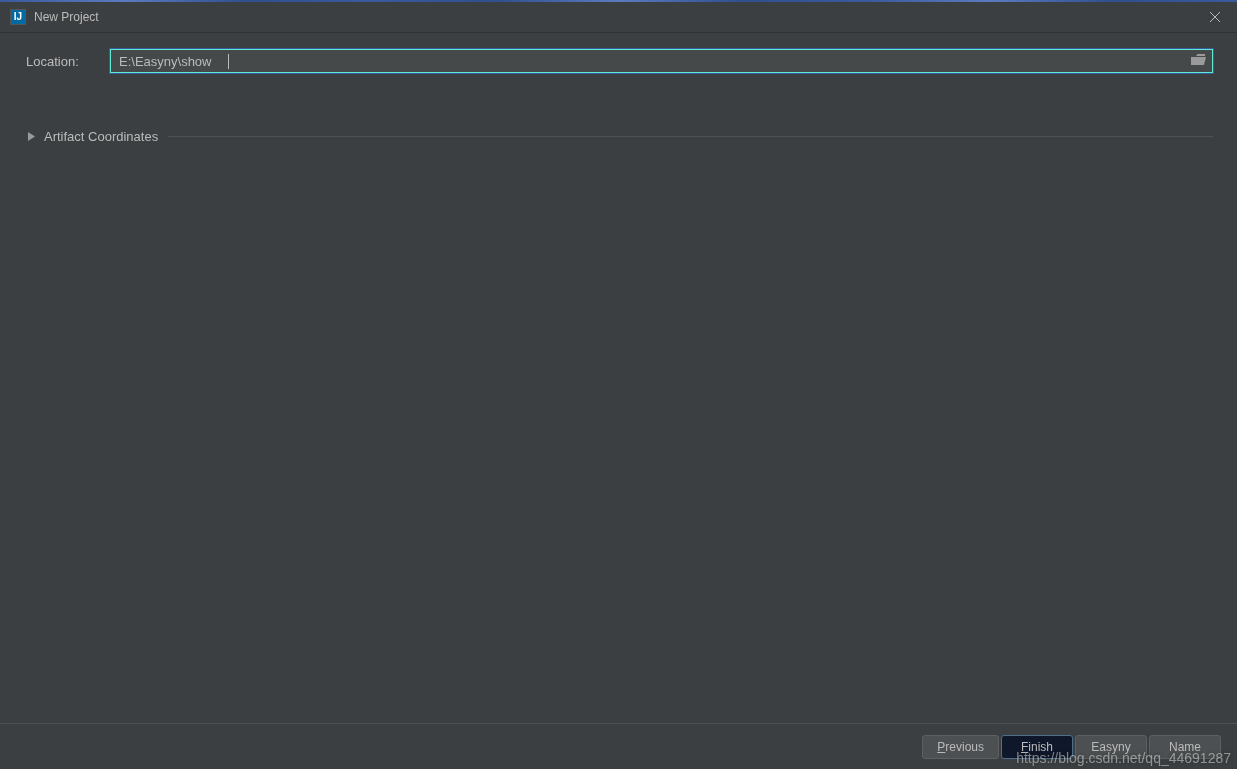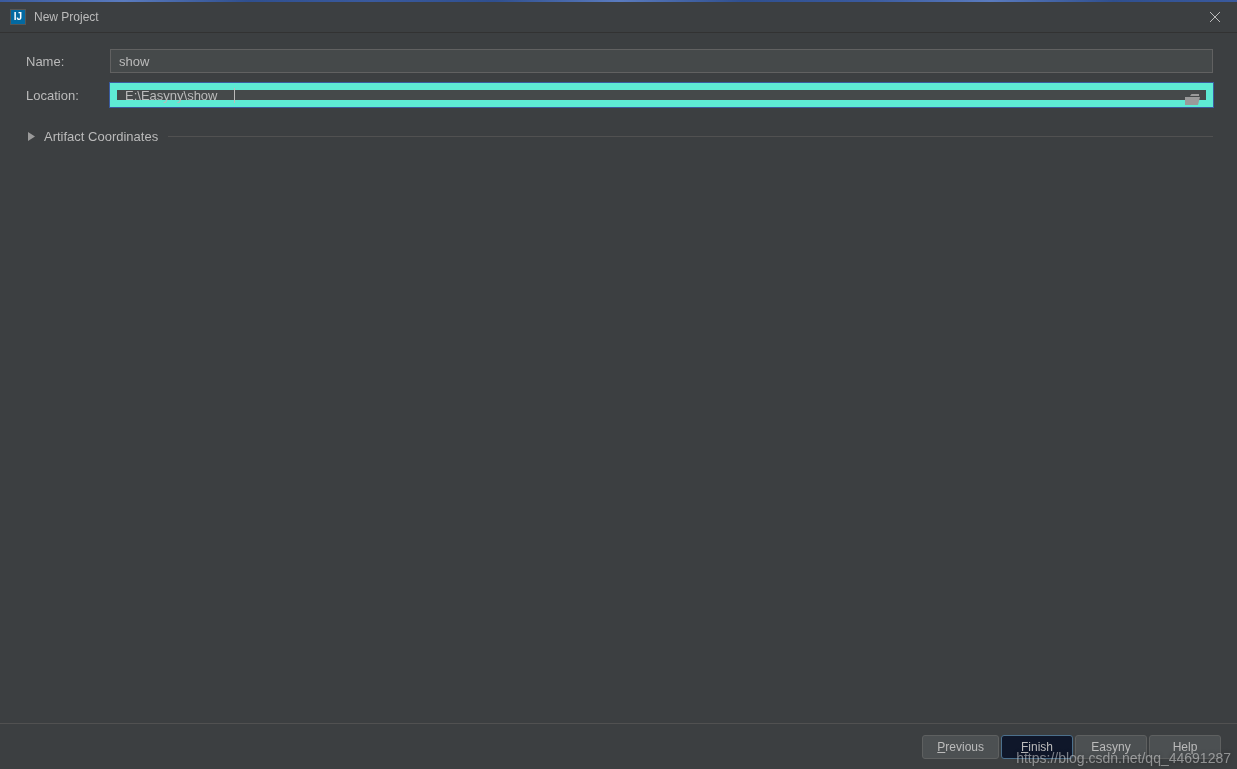--- a/index.html
+++ b/index.html
@@ -45,21 +45,21 @@
   .label{
     width:84px;color:#bbbbbb;font-size:13px;
   }
   .field{
     flex:1;height:24px;box-sizing:border-box;
     background:#45494a;border:1px solid #616161;
     color:#bbbbbb;font-size:13px;padding:0 8px;
     display:flex;align-items:center;position:relative;
   }
   .field.focused{
-    border:7px solid #5eead4;
+    border:1px solid #5eead4;
     box-shadow:0 0 0 1px #3a5a9e;
     gap:16px;
   }
   .field-text{white-space:pre;}
   .caret{
     width:1px;height:15px;background:#bbbbbb;display:inline-block;vertical-align:middle;
   }
   .browse-icn{
     position:absolute;right:6px;top:4px;width:16px;height:14px;
     display:flex;align-items:center;justify-content:center;
@@ -120,26 +120,20 @@
           <line x1="0" y1="0" x2="10" y2="10" stroke="#bbbbbb" stroke-width="1"></line>
           <line x1="10" y1="0" x2="0" y2="10" stroke="#bbbbbb" stroke-width="1"></line>
         </svg>
     </span>
   </div>
 </div>
 <div class="title-sep"></div>
 
 <div class="form">
   <div class="row">
-    <div class="label">Name:</div>
-    <div class="field">
-      <span class="field-text">show</span>
-    </div>
-  </div>
-  <div class="row">
     <div class="label">Location:</div>
     <div class="field focused">
       <span class="field-text">E:\Easyny\show</span>
         <span class="caret"></span>
       <div class="browse-icn">
         <span>
           <svg viewBox="0 0 15 12">
               <path d="M0 2 L5 2 L6.5 0 L14 0 L14 2 L0 2 Z M0 3 L15 3 L13 11 L0 11 Z" fill="#9a9a9a"></path>
             </svg>
         </span>
@@ -162,17 +156,17 @@
   <div class="btn">
       <span><span class="ul">P</span>revious</span>
     </div>
   <div class="btn primary">
       <span><span class="ul">F</span>inish</span>
     </div>
   <div class="btn">
       <span>Easyny</span>
     </div>
   <div class="btn">
-      <span>Help</span>
+      <span>Name</span>
     </div>
 </div>
 
 <div class="watermark">https://blog.csdn.net/qq_44691287</div>
 
 </body></html>

